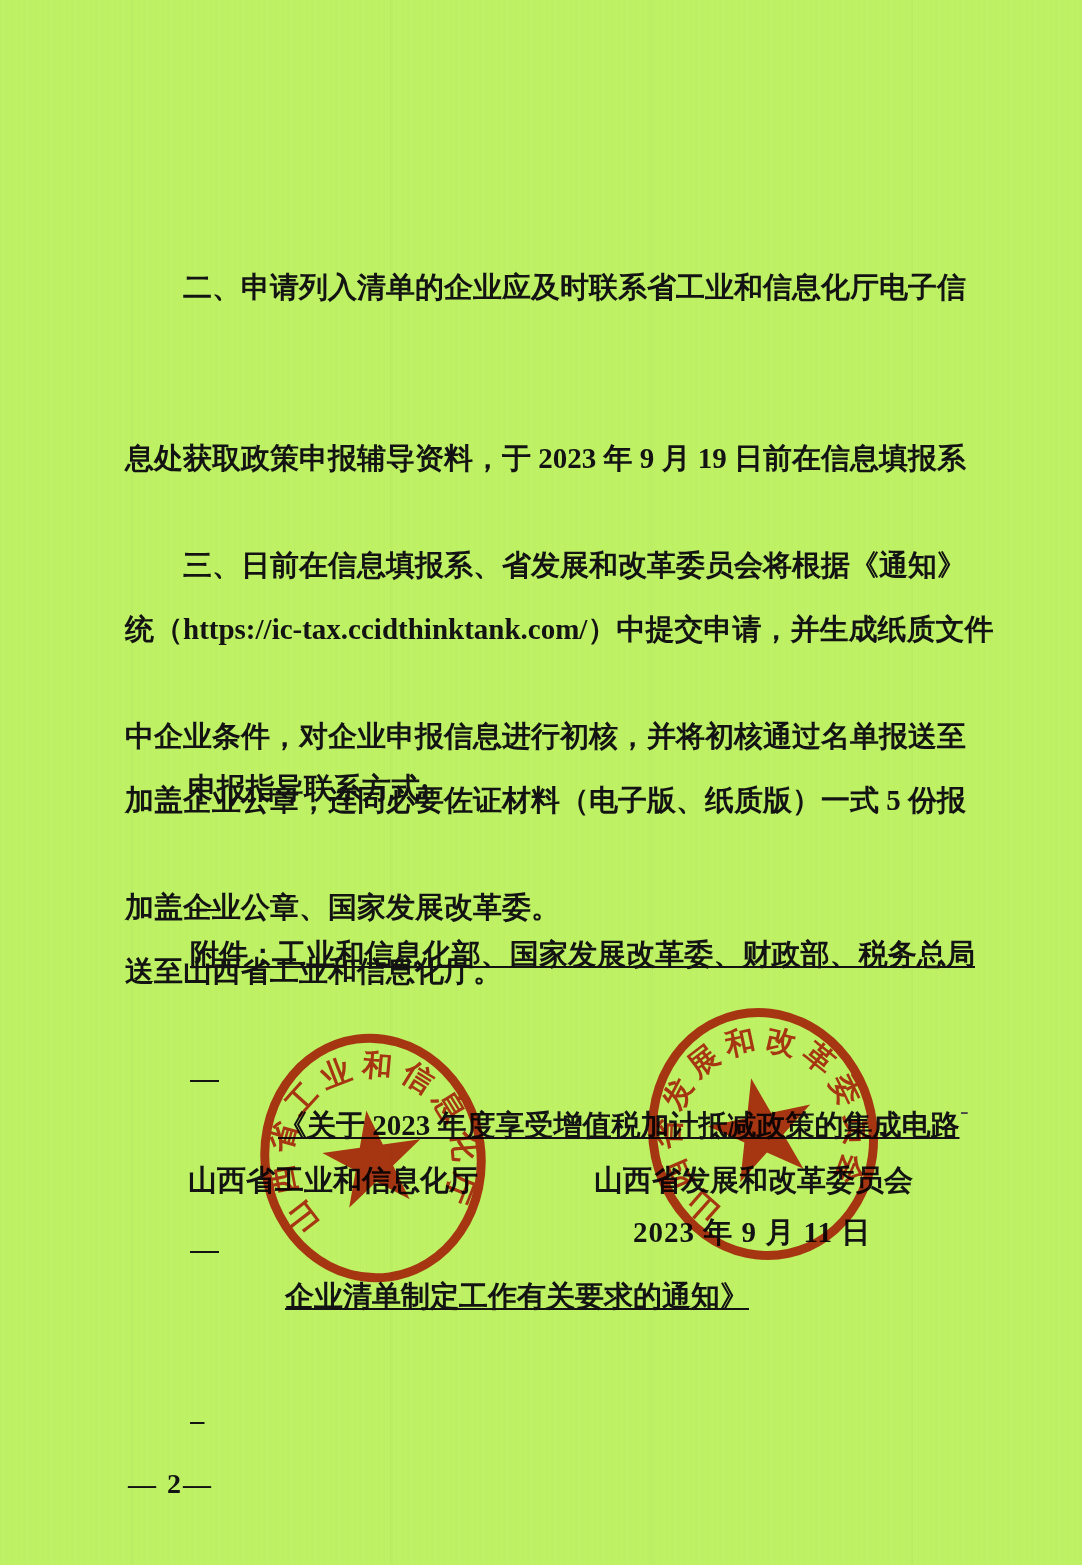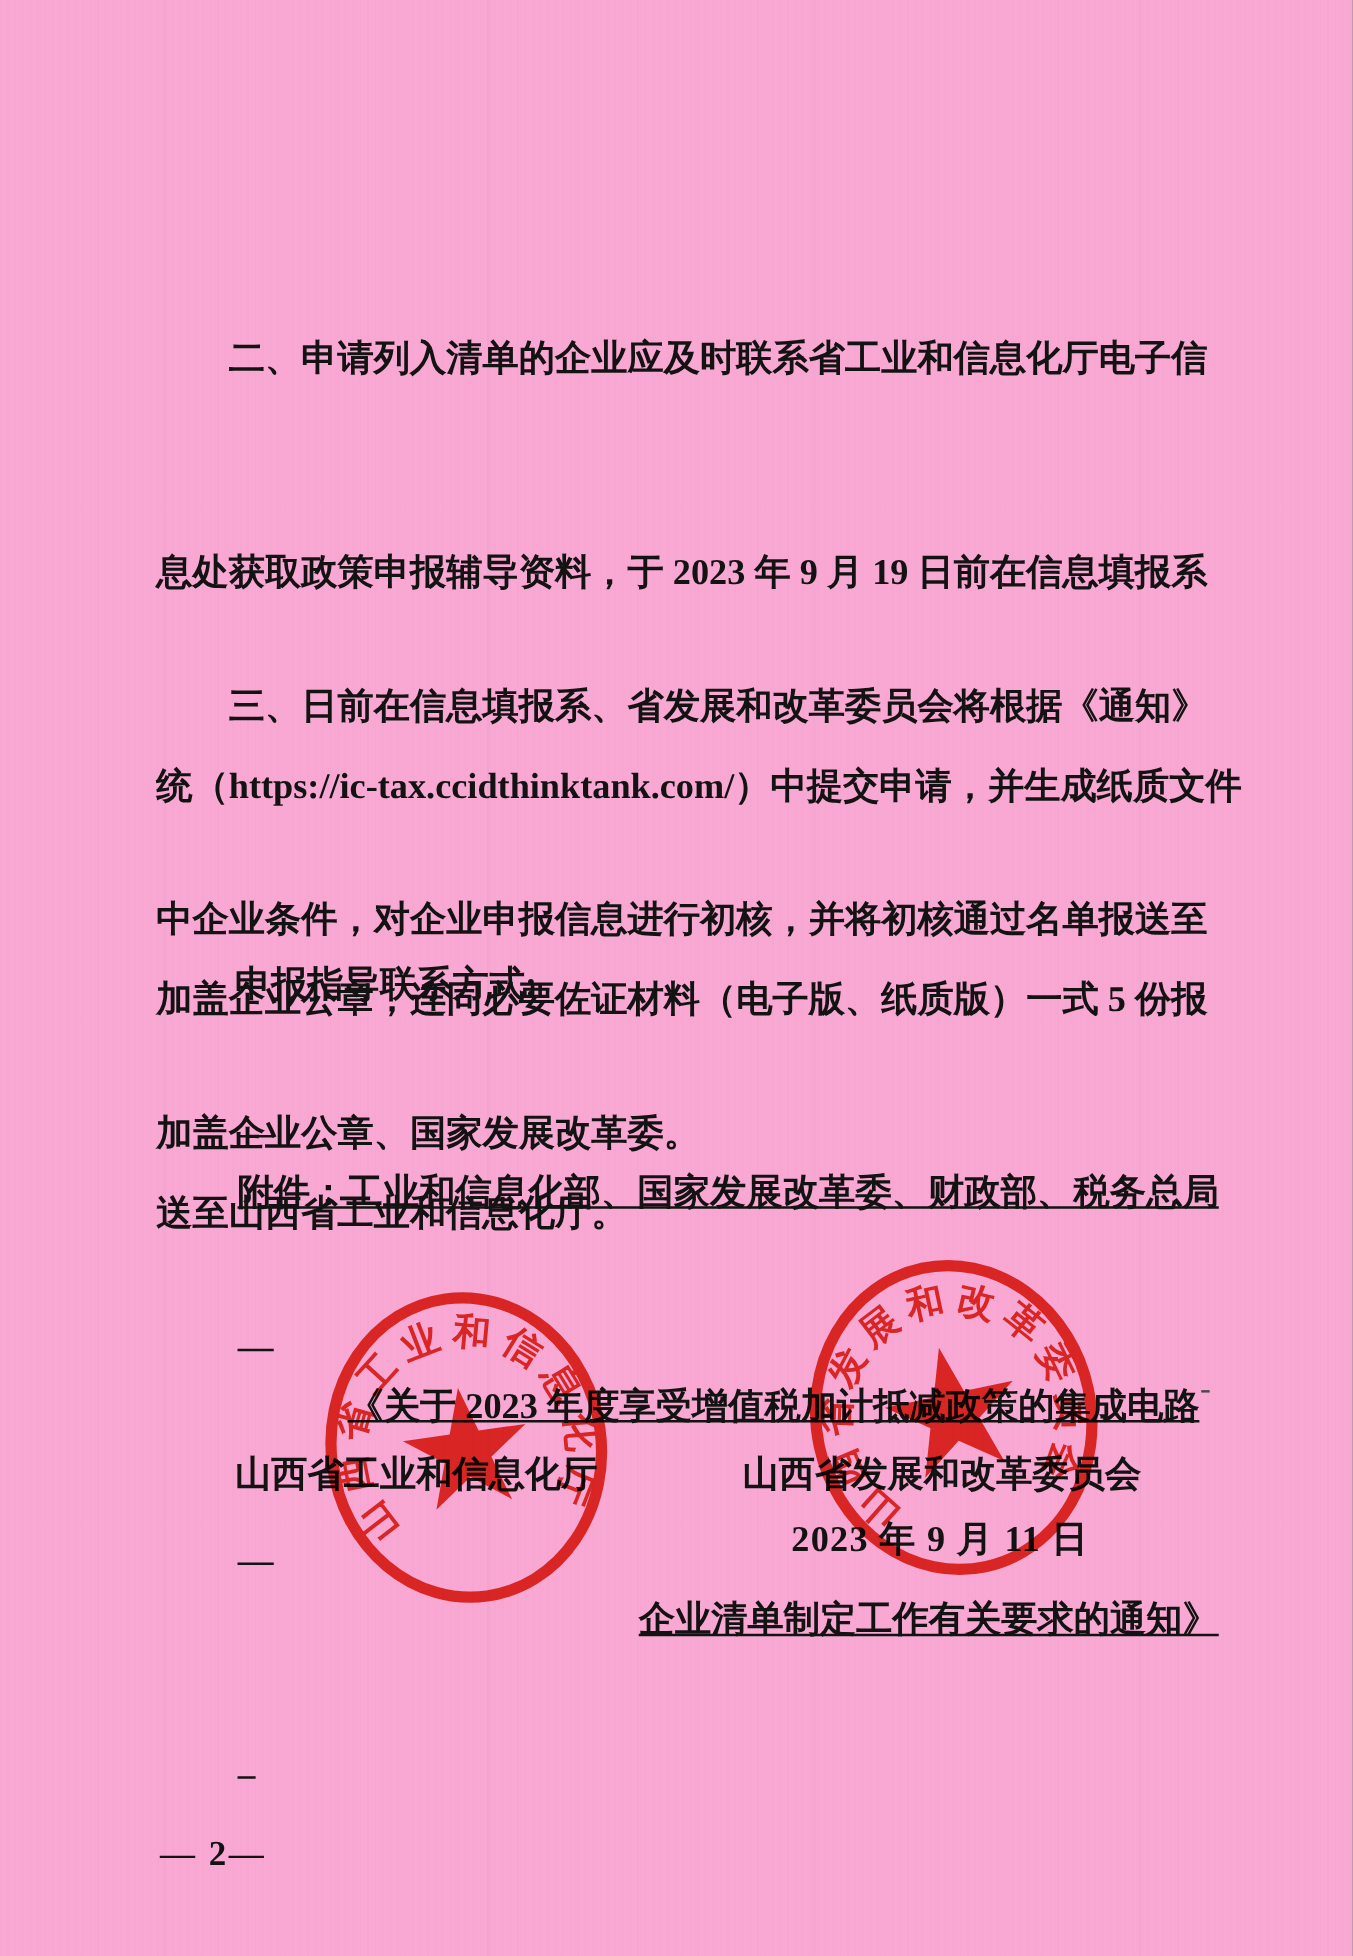--- a/index.html
+++ b/index.html
@@ -2,21 +2,21 @@
 <html><head>
 <meta charset="utf-8">
 <style>
   * { margin: 0; padding: 0; box-sizing: border-box; }
   html, body { background: #888; }
   .page {
     position: relative;
     width: 1082px;
     height: 1565px;
     margin: 0 auto;
-    background: #f9a8d4;
+    background: #bef264;
     overflow: hidden;
     font-family: "Liberation Serif", serif;
     color: #131313;
   }
   
   .scan-noise {
     position: absolute; inset: 0;
     background:
       repeating-linear-gradient(90deg, rgba(70,70,70,0.018) 0 1px, transparent 1px 6px),
       repeating-linear-gradient(90deg, transparent 0 130px, rgba(80,80,80,0.022) 130px 133px, transparent 133px 260px);
@@ -30,21 +30,21 @@
     white-space: pre-wrap;
   }
   .line { height: 57px; white-space: nowrap; }
   .jline { text-align: justify; text-align-last: justify; }
   .indent2 { padding-left: 58px; }
   .para1 { left: 125px; top: 145px;  width: 838px; }
   .para2 { left: 125px; top: 423px;  width: 838px; }
   .contact { left: 188px; top: 646px; width: 780px; font-family: Liberation Serif, serif; }
   .attachment { left: 190px; top: 812px; width: 785px; text-decoration: underline; }
   .att-hang1 { padding-left: 88px; }
-  .att-hang2 { padding-left: 95px; text-align: right; }
+  .att-hang2 { padding-left: 95px; }
   .sig {
     position: absolute;
     font-size: 29px;
     font-weight: 600;
     line-height: 30px;
     white-space: nowrap;
     z-index: 2;
   }
   .sig-left-org  { left: 188px; top: 1165px; }
   .sig-right-org { left: 594px; top: 1165px; }

